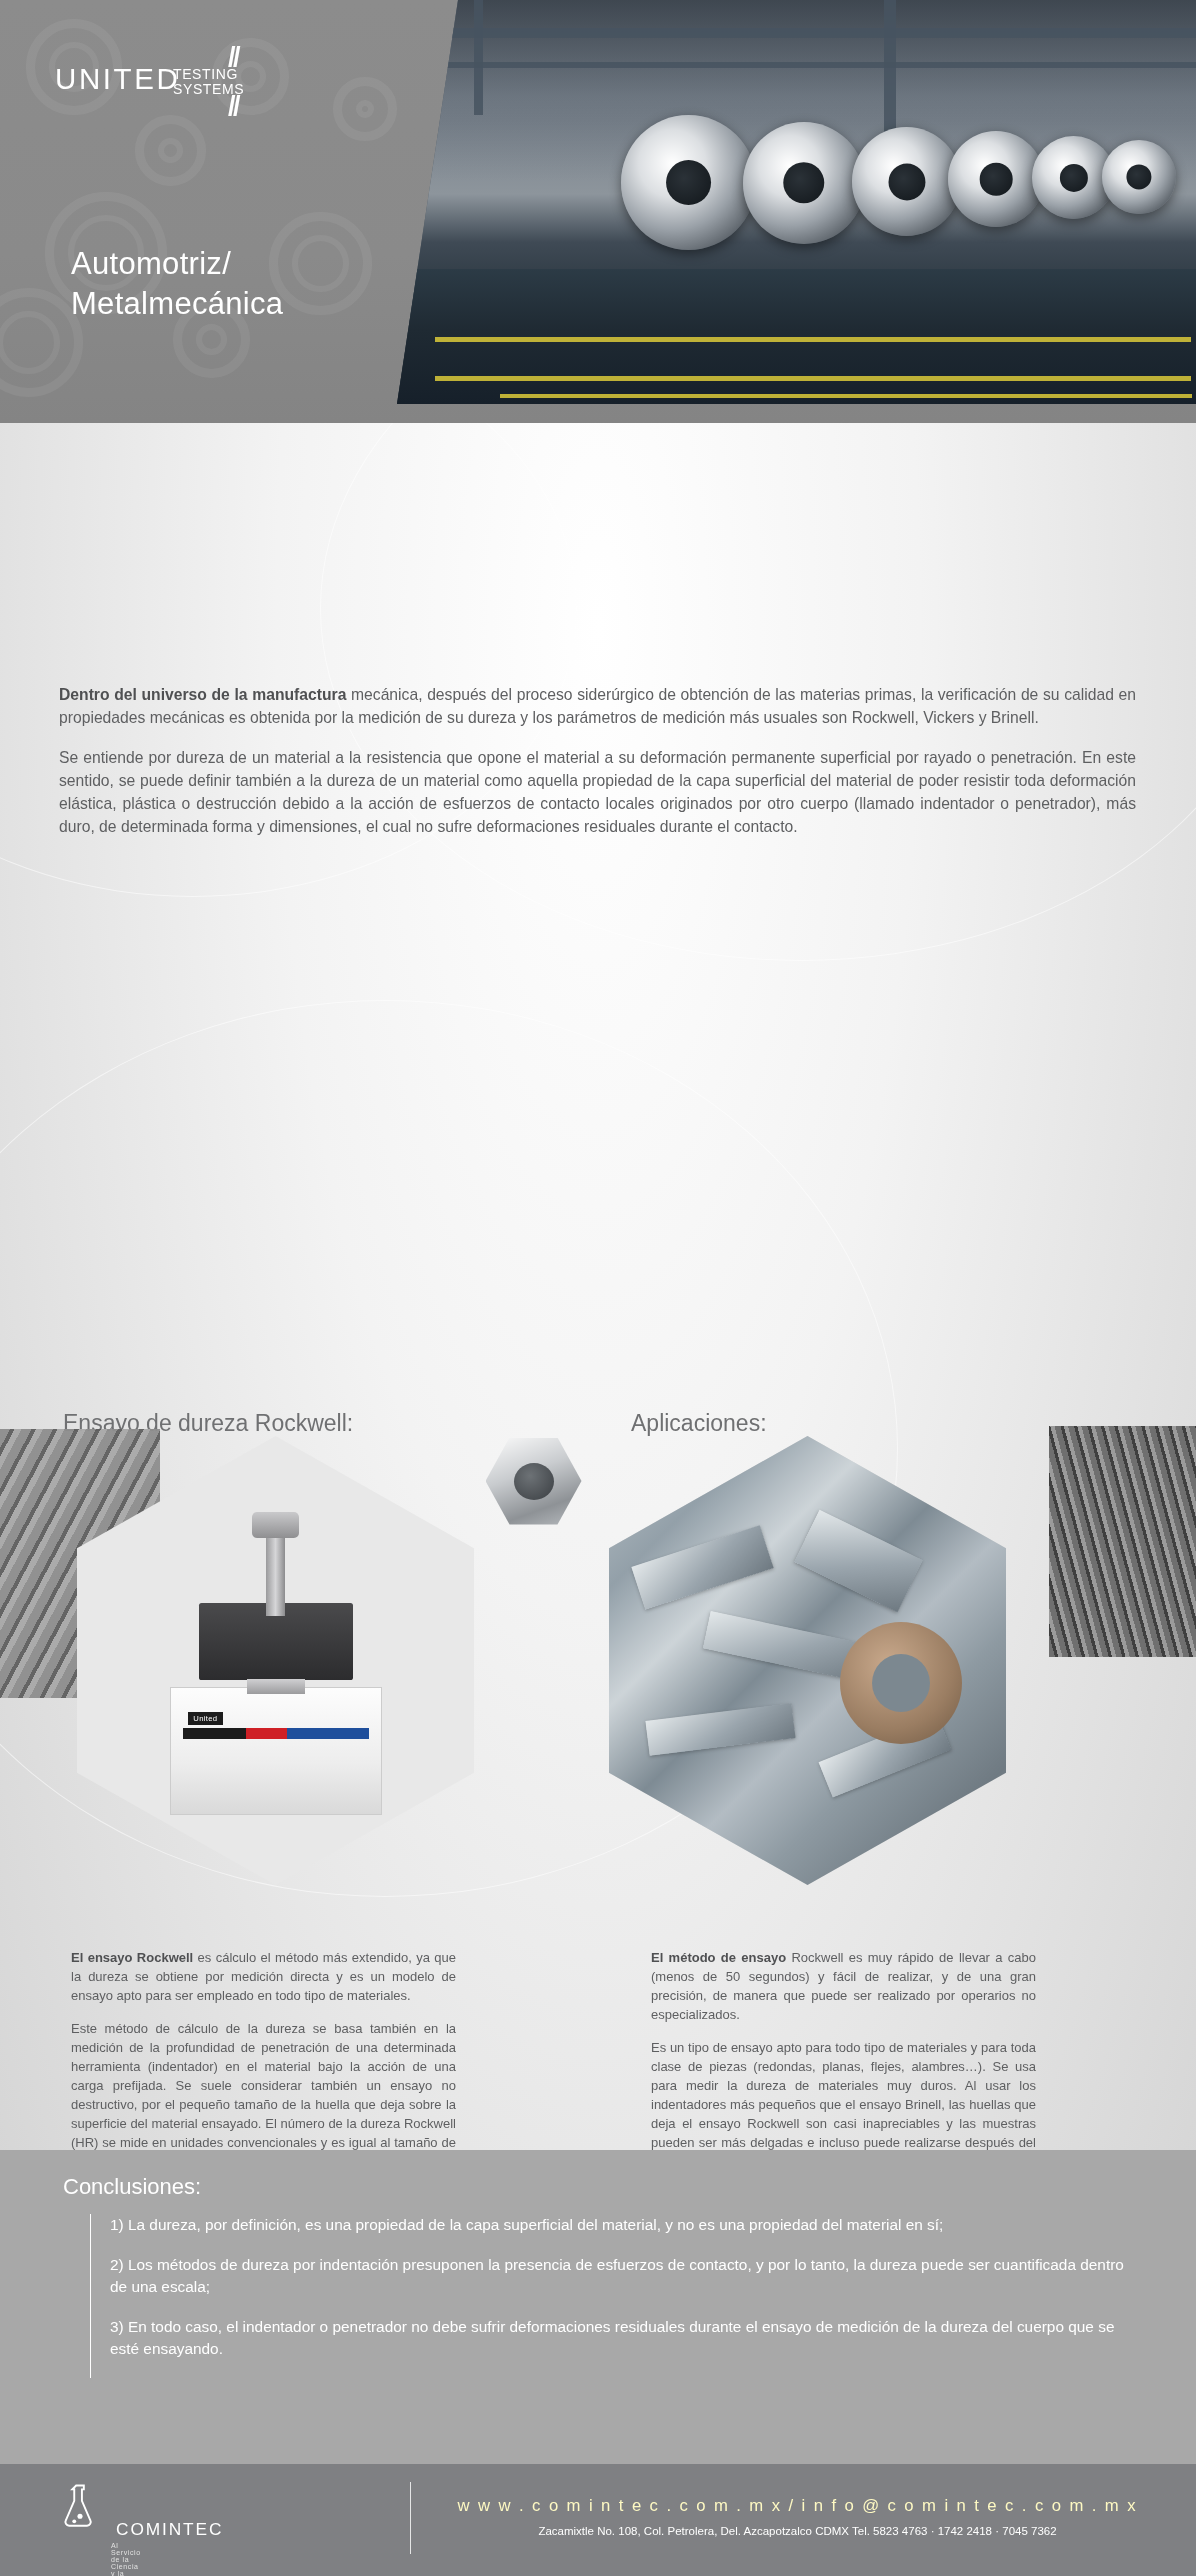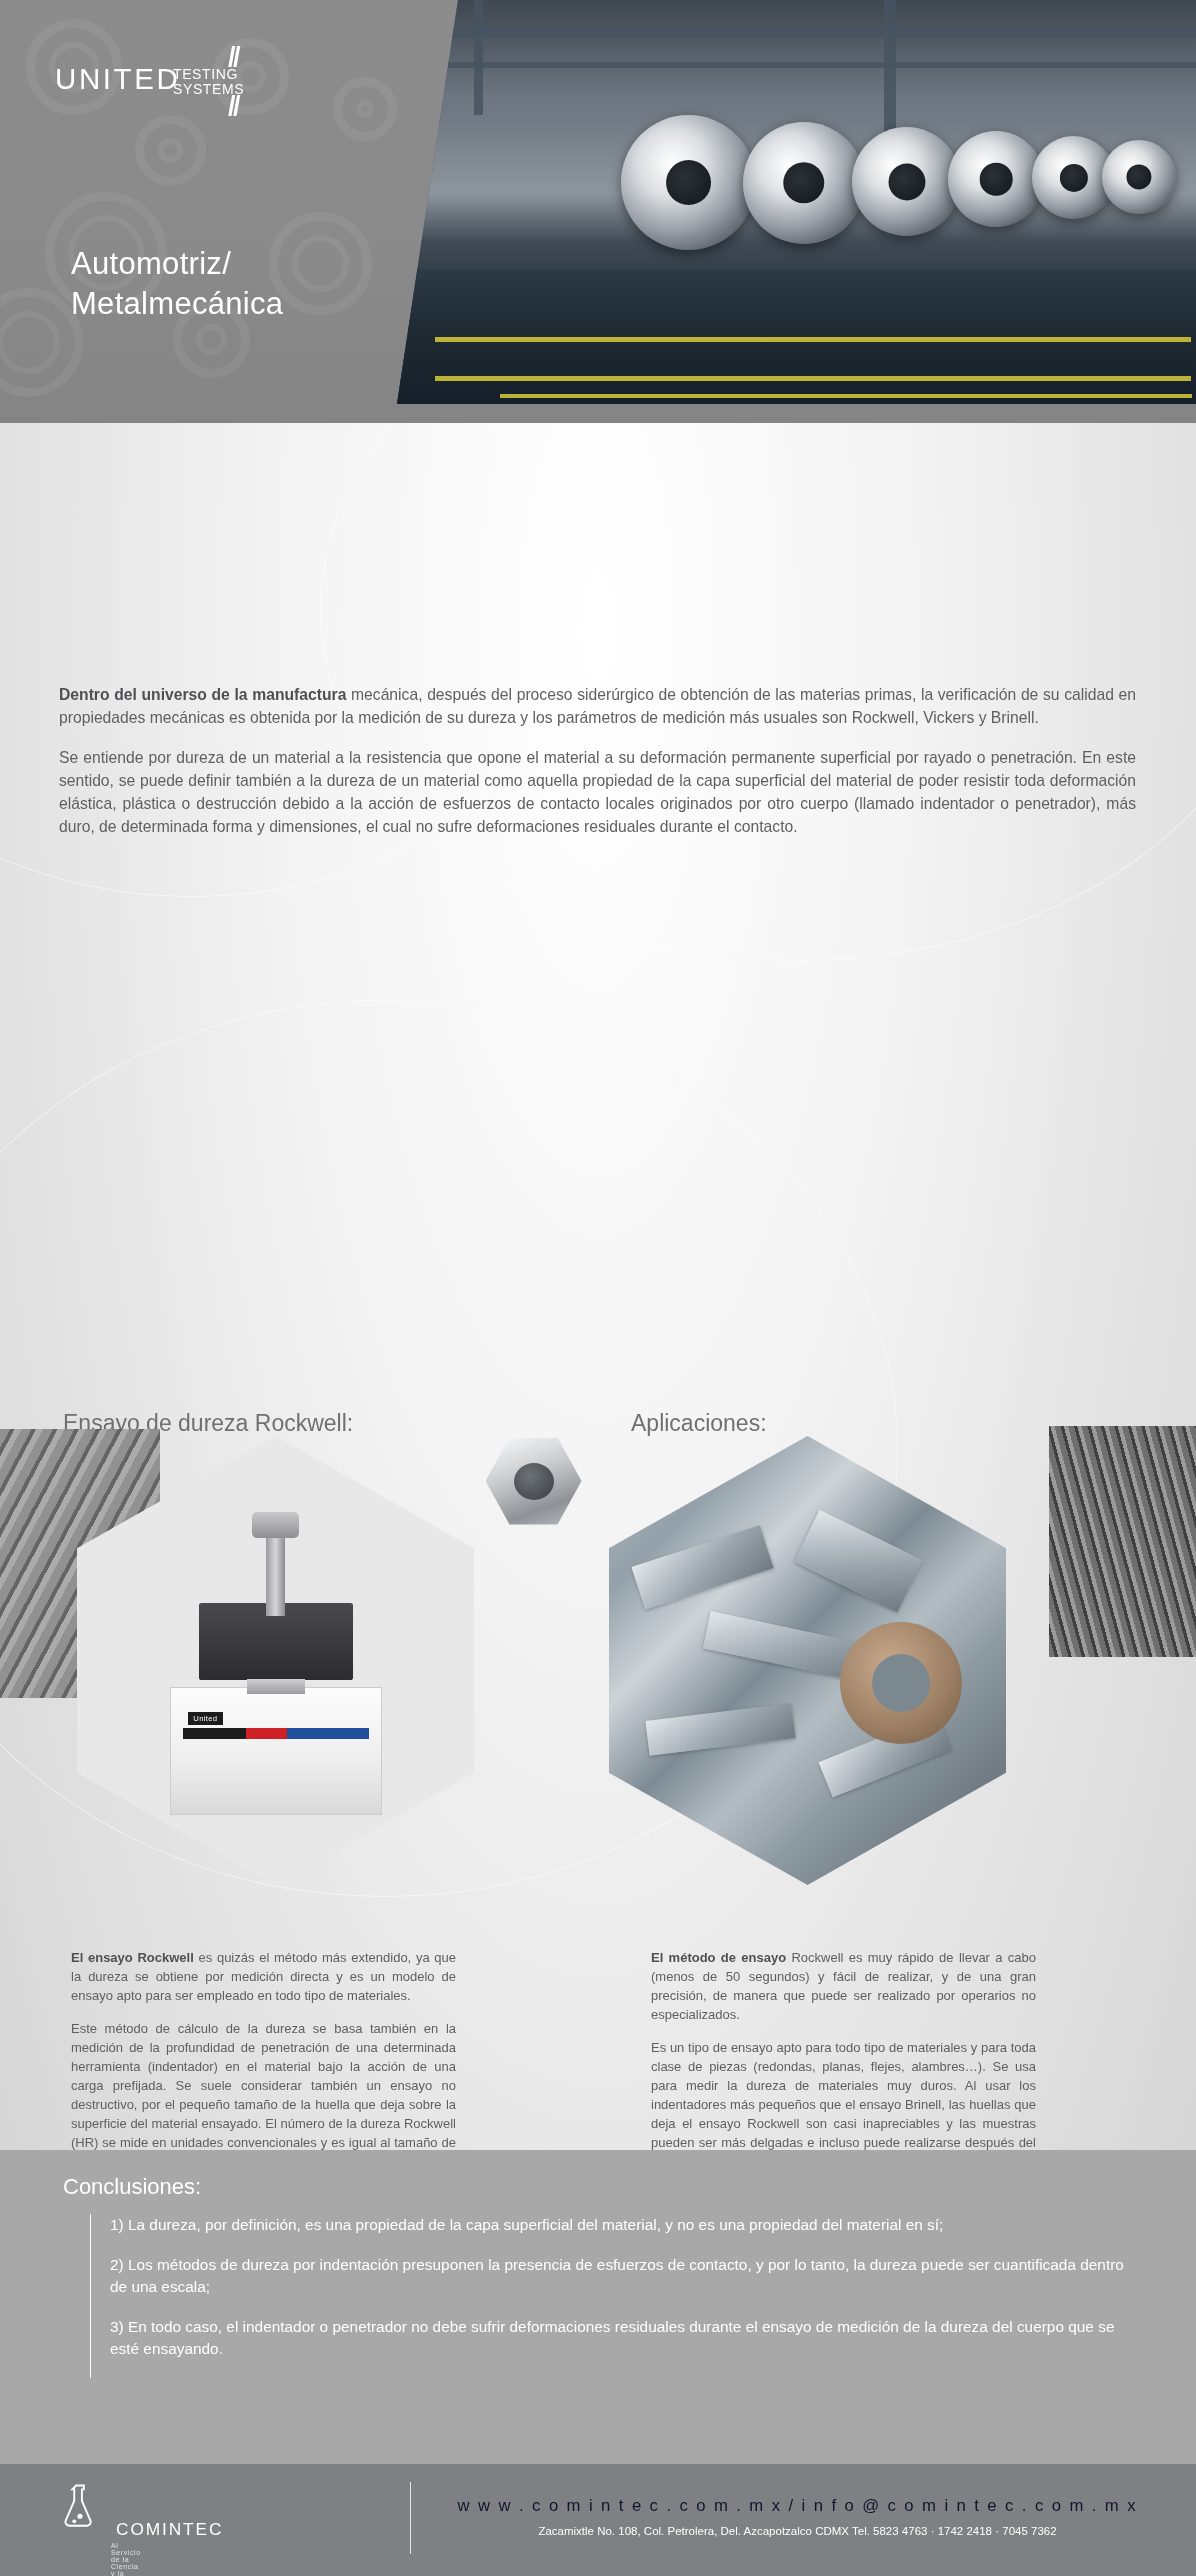--- a/index.html
+++ b/index.html
@@ -419,21 +419,21 @@
     position: absolute; left: 53px; top: 59px;
     font-size: 7px; letter-spacing: 0.6px; color: #e2e2e2;
   }
   .footer-divider {
     position: absolute; left: 410px; top: 18px;
     width: 1.3px; height: 72px; background: #ffffff; opacity: .8;
   }
   .footer-web {
     position: absolute; left: 442px; top: 32px;
     width: 711px; text-align: center;
-    color: #0f172a; font-size: 16.7px; letter-spacing: 1.9px;
+    color: #fef9c3; font-size: 16.7px; letter-spacing: 1.9px;
   }
   .footer-addr {
     position: absolute; left: 442px; top: 61px;
     width: 711px; text-align: center;
     color: #ffffff; font-size: 11.5px;
   }
 </style>
 </head>
 <body>
 
@@ -525,21 +525,21 @@
       <div class="scrap-photo"></div>
       <div class="scrap-piece" style="left:26px; top:109px; width:135px; height:45px; transform:rotate(-18deg);"></div>
       <div class="scrap-piece" style="left:96px; top:192px; width:167px; height:38px; transform:rotate(12deg);"></div>
       <div class="scrap-piece" style="left:38px; top:276px; width:147px; height:35px; transform:rotate(-7deg);"></div>
       <div class="scrap-piece" style="left:192px; top:96px; width:115px; height:58px; transform:rotate(26deg);"></div>
       <div class="scrap-piece" style="left:212px; top:301px; width:128px; height:38px; transform:rotate(-22deg);"></div>
       <div class="scrap-ring" style="left:231px; top:186px; width:122px; height:122px;"></div>
     </div>
 
     <div class="col col-left">
-      <p><b>El ensayo Rockwell</b><span> es quizás el método más extendido, ya que la dureza se obtiene por medición directa y es un modelo de ensayo apto para ser empleado en todo tipo de materiales.</span></p>
+      <p><b>El ensayo Rockwell</b><span> es cálculo el método más extendido, ya que la dureza se obtiene por medición directa y es un modelo de ensayo apto para ser empleado en todo tipo de materiales.</span></p>
       <p>Este método de cálculo de la dureza se basa también en la medición de la profundidad de penetración de una determinada herramienta (indentador) en el material bajo la acción de una carga prefijada. Se suele considerar también un ensayo no destructivo, por el pequeño tamaño de la huella que deja sobre la superficie del material ensayado. El número de la dureza Rockwell (HR) se mide en unidades convencionales y es igual al tamaño de la penetración sobre cargas determinadas.</p>
     </div>
 
     <div class="col col-right">
       <p><b>El método de ensayo</b><span> Rockwell es muy rápido de llevar a cabo (menos de 50 segundos) y fácil de realizar, y de una gran precisión, de manera que puede ser realizado por operarios no especializados.</span></p>
       <p>Es un tipo de ensayo apto para todo tipo de materiales y para toda clase de piezas (redondas, planas, flejes, alambres…). Se usa para medir la dureza de materiales muy duros. Al usar los indentadores más pequeños que el ensayo Brinell, las huellas que deja el ensayo Rockwell son casi inapreciables y las muestras pueden ser más delgadas e incluso puede realizarse después del rectificado y no exige un pulido perfecto de las piezas a ensayar.</p>
     </div>
 
     <div class="machine2">
       <div class="m2-panel"></div>

